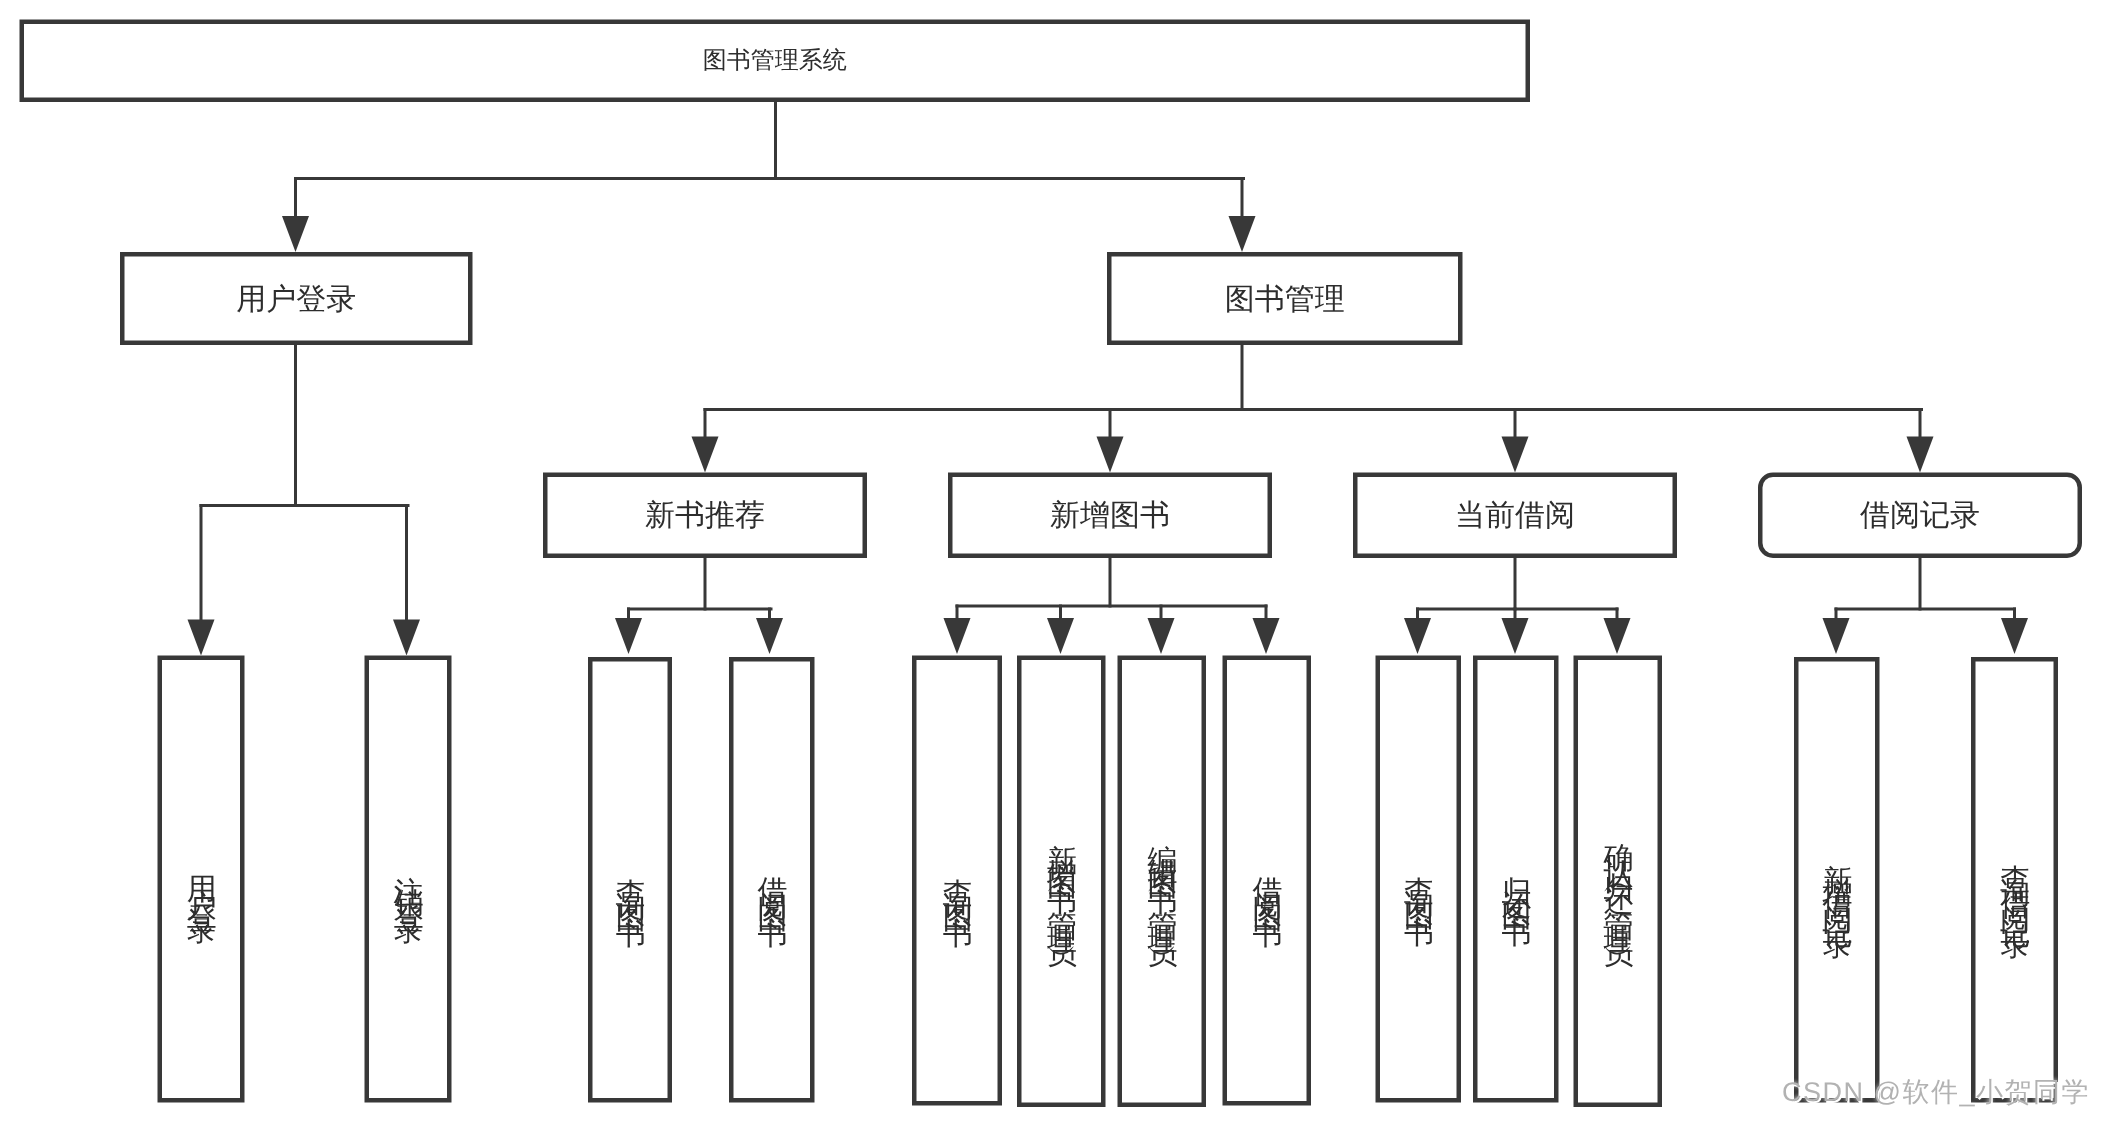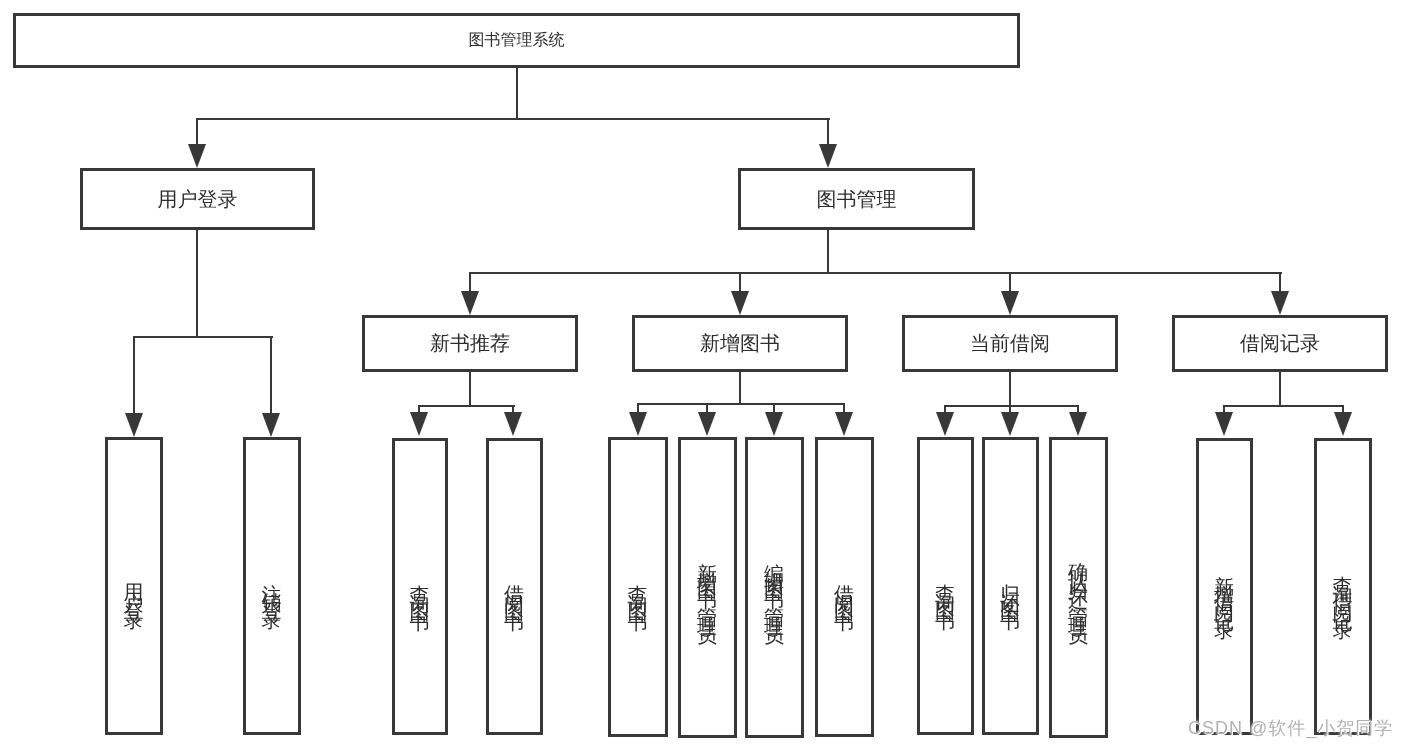--- a/index.html
+++ b/index.html
@@ -108,21 +108,21 @@
 
   <div class="box" style="left:362px; top:315px; width:216px; height:57px;">
     <span class="hlabel">新书推荐</span>
   </div>
   <div class="box" style="left:632px; top:315px; width:216px; height:57px;">
     <span class="hlabel">新增图书</span>
   </div>
   <div class="box" style="left:902px; top:315px; width:216px; height:57px;">
     <span class="hlabel">当前借阅</span>
   </div>
-  <div class="box" style="left:1172px; top:315px; width:216px; height:57px;">
+  <div class="box" style="left:1172px; top:315px; width:216px; height:57px;border-radius:10px;">
     <span class="hlabel">借阅记录</span>
   </div>
 
   <div class="line" style="left:469px; top:372px; width:2px; height:35px;"></div>
   <div class="line" style="left:418px; top:405px; width:97px; height:2px;"></div>
   <div class="line" style="left:418px; top:405px; width:2px; height:9px;"></div>
   <div class="tri" style="left:410px; top:412px;"></div>
   <div class="line" style="left:512px; top:405px; width:2px; height:9px;"></div>
   <div class="tri" style="left:504px; top:412px;"></div>
 

